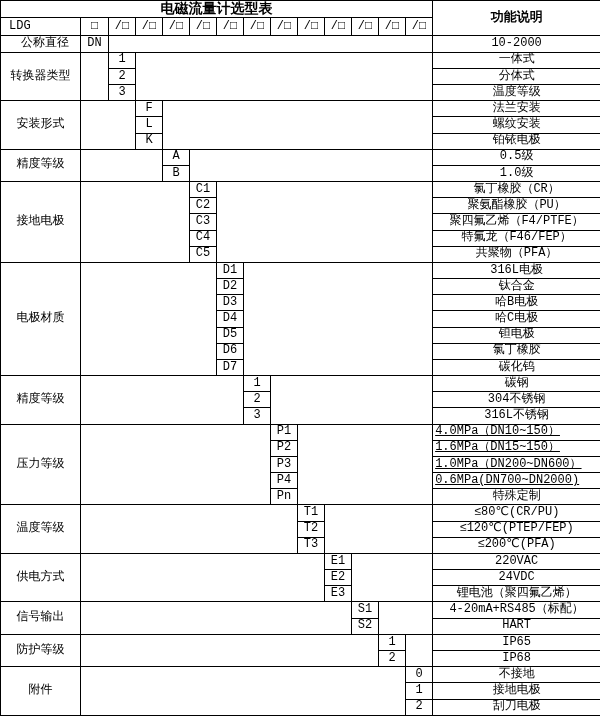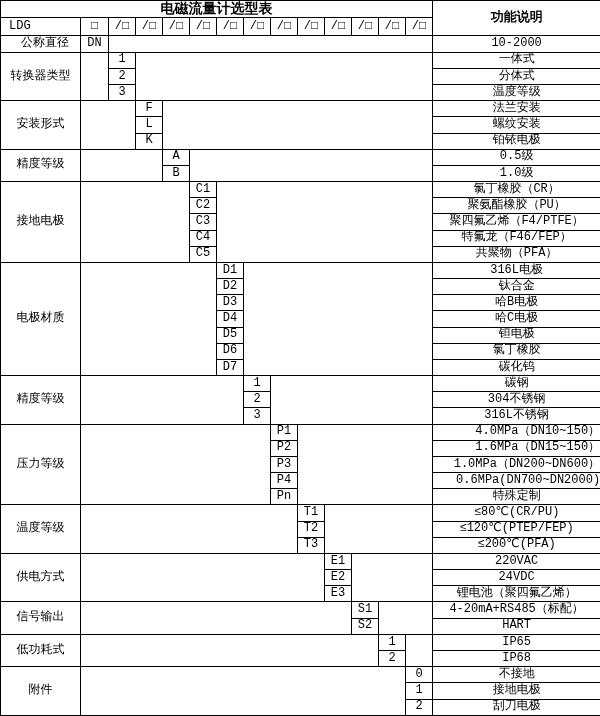--- a/index.html
+++ b/index.html
@@ -18,21 +18,21 @@
     overflow:hidden;
   }
   tr{height:16px;}
   tr.title-row{height:15px;}
   tr.model-row{height:18px;}
   .title-cell{font-weight:bold;font-size:14px;}
   .desc-header{font-weight:bold;font-size:13px;font-family:Liberation Mono, monospace;}
   .cat{font-size:12px;}
   .left{text-align:left;padding-left:8px;}
   .cat-left{text-align:left;padding-left:20px;}
-  .left-pad{text-align:right;padding-left:2px;}
+  .left-pad{text-align:left;padding-left:2px;text-decoration:underline;}
   .filler{background:#ffffff;}
 </style>
 </head>
 <body>
 
 <div class="wrap">
   <table>
     <colgroup>
       <col style="width:80px">
       <col style="width:28px">
@@ -245,21 +245,21 @@
           <td class="filler" colspan="10" rowspan="2"></td>
           <td class="code">S1</td>
           <td class="filler" colspan="2" rowspan="2"></td>
           <td class="desc">4-20mA+RS485（标配）</td>
         </tr>
         <tr>
           <td class="code">S2</td>
           <td class="desc">HART</td>
         </tr>
         <tr>
-          <td class="cat" rowspan="2">低功耗式</td>
+          <td class="cat" rowspan="2">防护等级</td>
           <td class="filler" colspan="11" rowspan="2"></td>
           <td class="code">1</td>
           <td class="filler" colspan="1" rowspan="2"></td>
           <td class="desc">IP65</td>
         </tr>
         <tr>
           <td class="code">2</td>
           <td class="desc">IP68</td>
         </tr>
         <tr>

